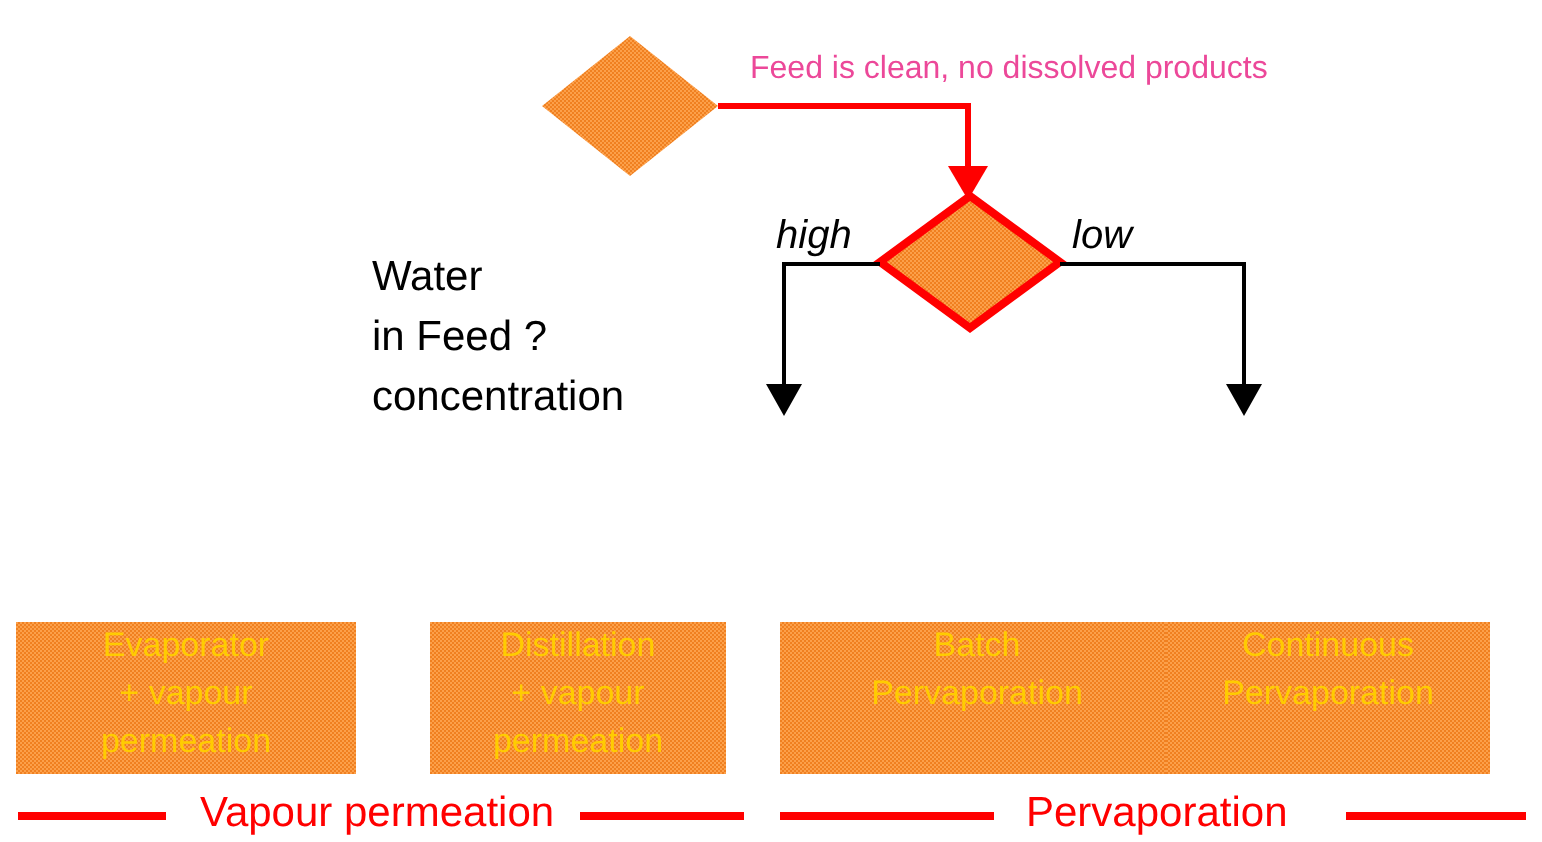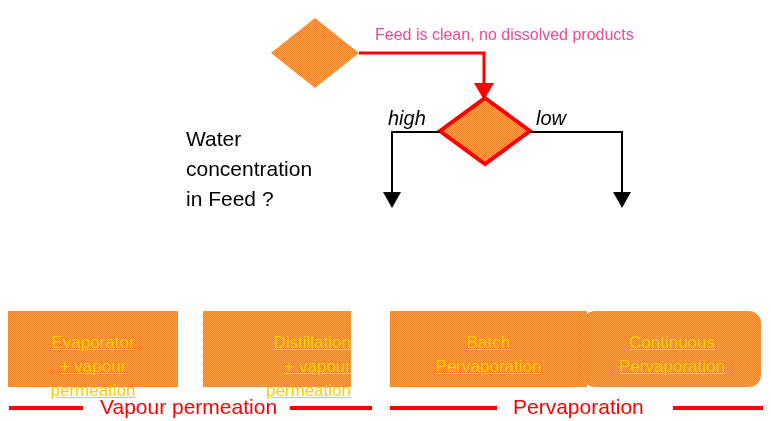--- a/index.html
+++ b/index.html
@@ -40,32 +40,31 @@
     white-space: nowrap;
     font-style: italic;
   }
   .branch.high { left: 388px; }
   .branch.low  { left: 536px; }
   .obox {
     position: absolute;
     top: 311px;
     height: 76px;
     box-sizing: border-box;
-    padding-top: 20px;
+    padding-top: 0;
     text-align: center;
     color: #ffcc00;
     font-size: 17px;
     line-height: 24px;
     background-color: #fca04a;
     background-image:
       linear-gradient(45deg, #f08020 25%, transparent 25%, transparent 75%, #f08020 75%),
       linear-gradient(45deg, #f08020 25%, transparent 25%, transparent 75%, #f08020 75%);
     background-position: 0 0, 1px 1px;
     background-size: 2px 2px;
-    text-decoration: underline;
   }
   .obox .bline { display: block; }
   .seg {
     position: absolute;
     top: 406px;
     height: 4px;
     background: #ff0000;
   }
   .cat {
     position: absolute;
@@ -109,45 +108,45 @@
     <g>
       <path d="M530 132 H622 V192" fill="none" stroke="#000000" stroke-width="2"></path>
       <polygon points="613,192 631,192 622,208" fill="#000000"></polygon>
     </g>
   </svg>
 
   <div class="note">Feed is clean, no dissolved products</div>
 
   <div class="question">
     <span class="qline">Water</span>
+    <span class="qline">in Feed ?</span>
     <span class="qline">concentration</span>
-    <span class="qline">in Feed ?</span>
   </div>
 
   <div class="branch high">high</div>
   <div class="branch low">low</div>
 
   <div class="obox" style="left:8px; width:170px;">
     <span class="bline">Evaporator</span>
     <span class="bline">+ vapour</span>
     <span class="bline">permeation</span>
   </div>
 
-  <div class="obox" style="left:203px; width:148px;text-align:right;">
+  <div class="obox" style="left:215px; width:148px;">
     <span class="bline">Distillation</span>
     <span class="bline">+ vapour</span>
     <span class="bline">permeation</span>
   </div>
 
   <div class="obox" style="left:390px; width:197px;">
     <span class="bline">Batch</span>
     <span class="bline">Pervaporation</span>
   </div>
 
-  <div class="obox" style="left:583px; width:178px;border-radius:12px;">
+  <div class="obox" style="left:583px; width:162px;">
     <span class="bline">Continuous</span>
     <span class="bline">Pervaporation</span>
   </div>
 
   <div class="seg" style="left:9px;   width:74px;"></div>
   <div class="cat" style="left:100px;text-align:right;">Vapour permeation</div>
   <div class="seg" style="left:290px; width:82px;"></div>
   <div class="seg" style="left:390px; width:107px;"></div>
   <div class="cat" style="left:513px;">Pervaporation</div>
   <div class="seg" style="left:673px; width:90px;"></div>

